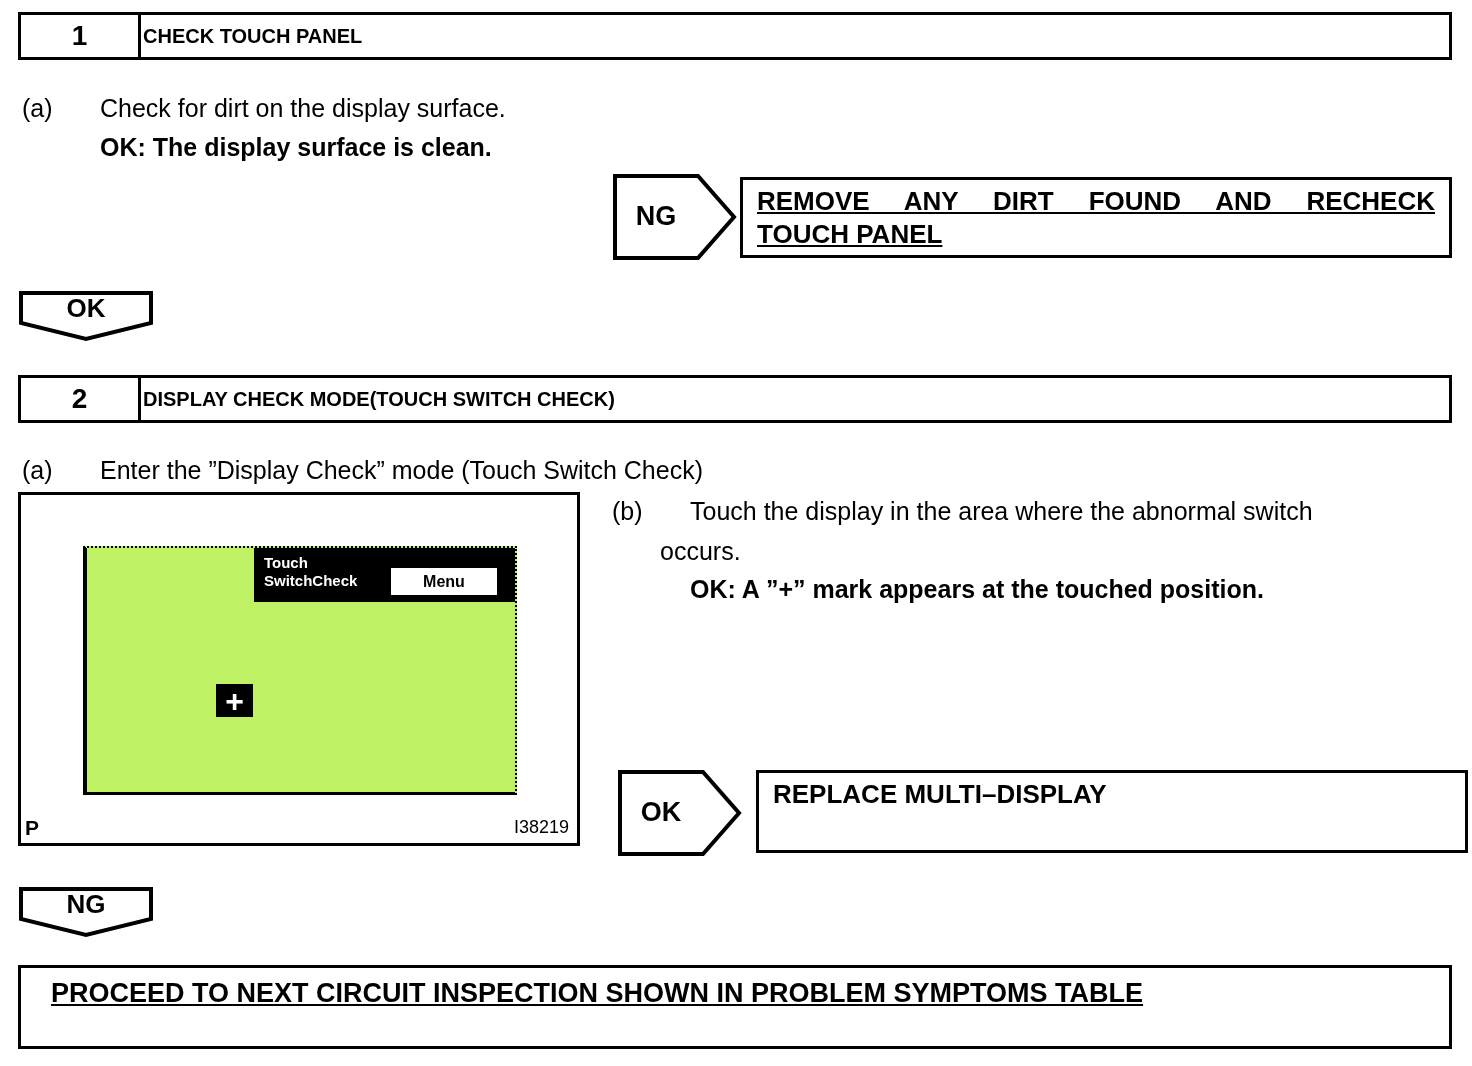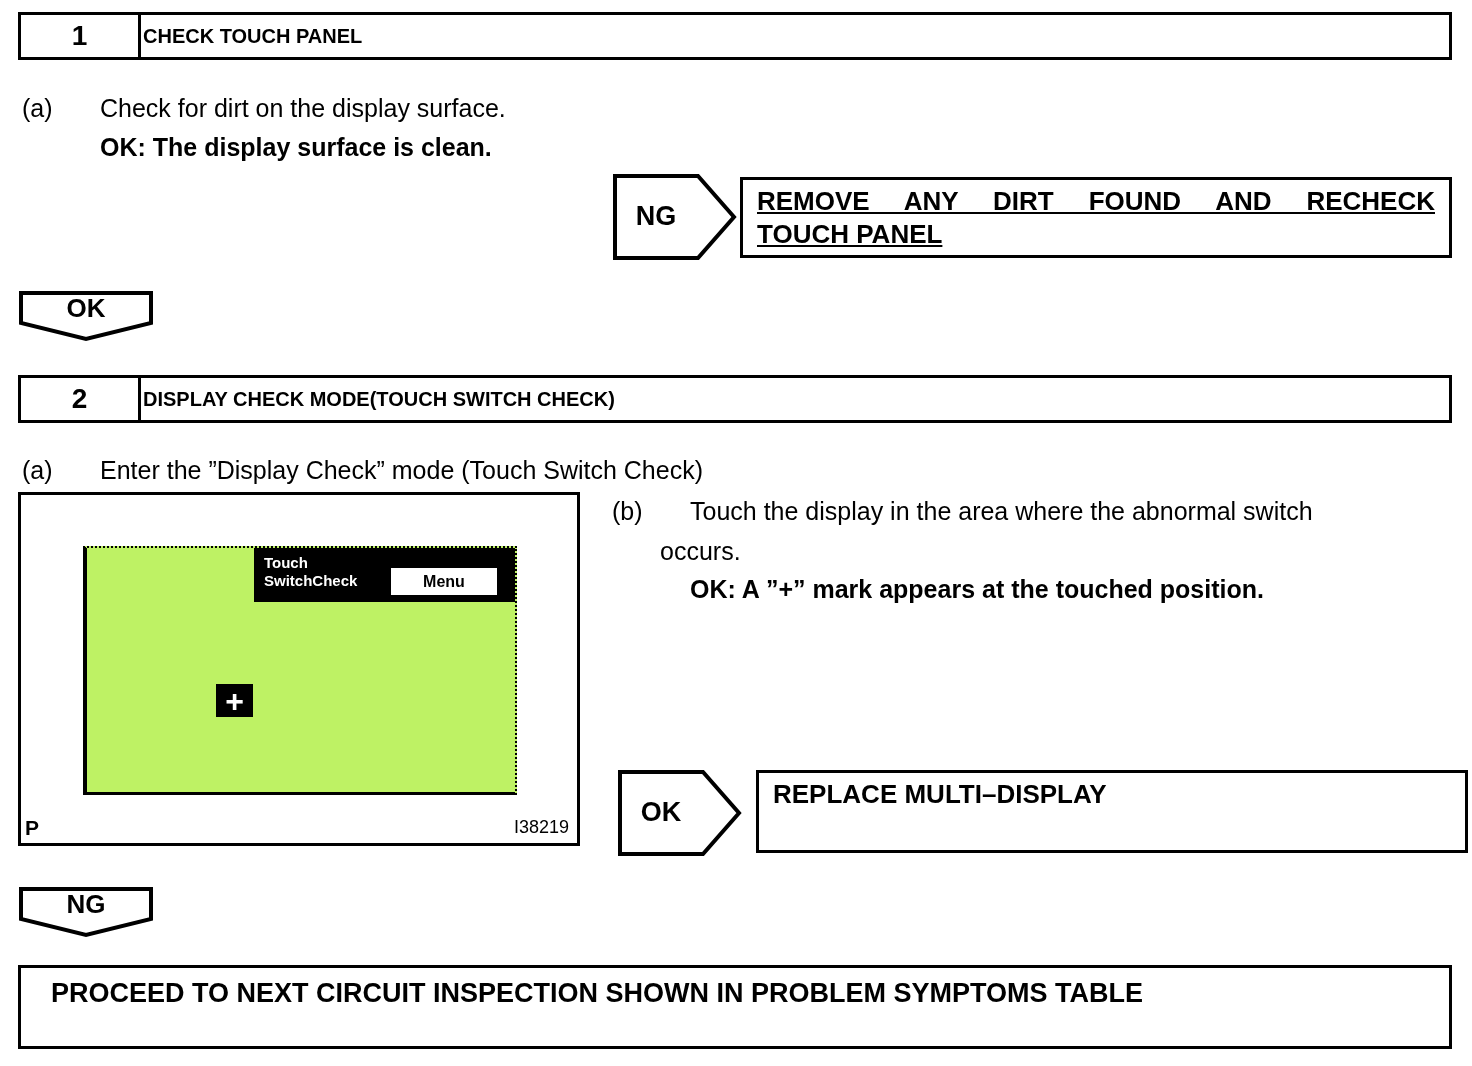--- a/index.html
+++ b/index.html
@@ -174,17 +174,17 @@
     <div>REPLACE MULTI–DISPLAY</div>
   </div>
 
   <div class="abs flag-d" style="left:19px;top:887px;">
     <svg width="134" height="52" viewBox="0 0 134 52">
       <polygon points="2,2 132,2 132,32 67,48 2,32" fill="#ffffff" stroke="#000000" stroke-width="4"></polygon>
     </svg>
     <span class="flag-label">NG</span>
   </div>
 
-  <div class="abs footer-box" style="left:18px;top:965px;width:1434px;height:84px;">
+  <div class="abs footer-box" style="left:18px;top:965px;width:1434px;height:84px;text-decoration:underline;">
     <div>PROCEED TO NEXT CIRCUIT INSPECTION SHOWN IN PROBLEM SYMPTOMS TABLE</div>
   </div>
 
 </div>
 
 </body></html>

